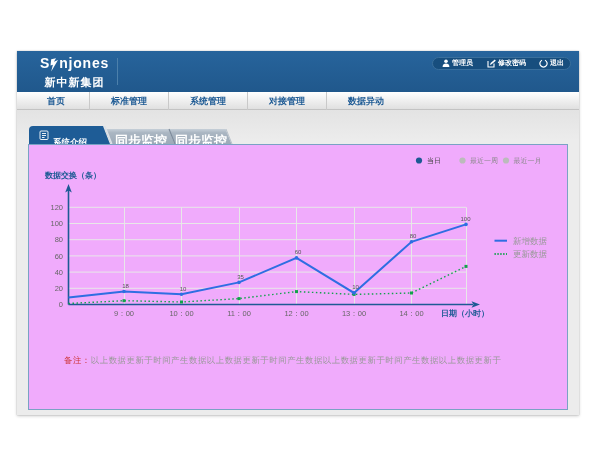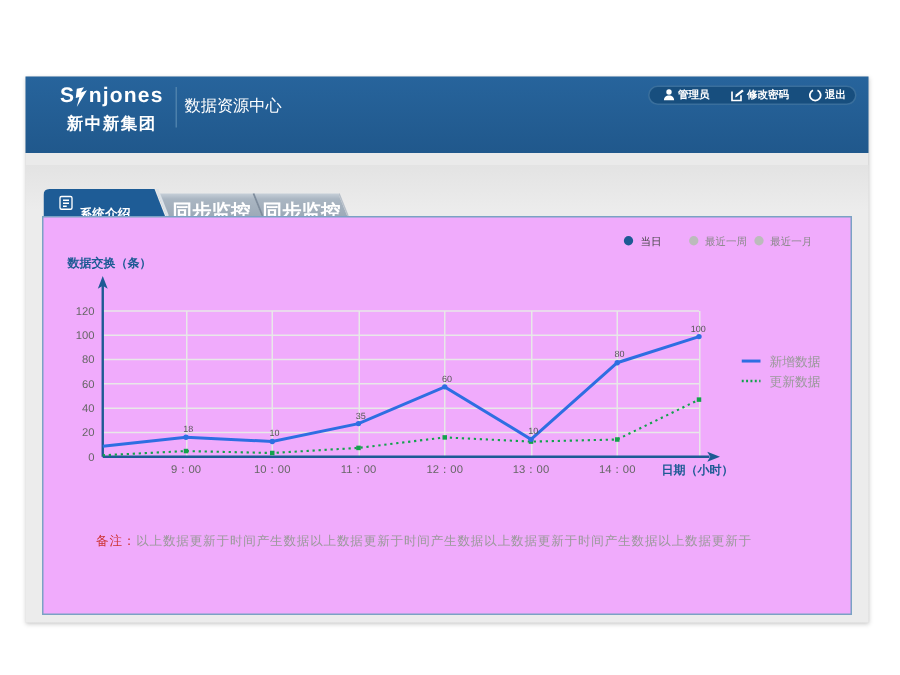--- a/index.html
+++ b/index.html
@@ -1,21 +1,21 @@
 <!DOCTYPE html>
 <html><head>
 <meta charset="utf-8">
 <style>
   * { margin:0; padding:0; box-sizing:border-box; }
   html,body { width:600px; height:450px; background:#ffffff; overflow:hidden;
     font-family:"Liberation Sans", sans-serif; }
   #shot { position:absolute; left:17px; top:51px; width:562px; height:364px;
     background:#eaeaea; box-shadow:0 1px 3px rgba(0,0,0,.22), 0 0 1px rgba(0,0,0,.25); }
   
-  #hdr { position:absolute; left:0; top:0; width:562px; height:51px;
+  #hdr { position:absolute; left:0; top:0; width:562px; height:41px;
     background:linear-gradient(#27649c,#20588c); }
   #logo { position:absolute; left:23px; top:5px; color:#fff; white-space:nowrap; }
   #logo .en { font-size:14px; font-weight:bold; letter-spacing:0.8px; line-height:14px; }
   #logo .cn { font-size:11px; font-weight:bold; letter-spacing:1px; margin-top:3px; text-align:center; }
   #hsep { position:absolute; left:100px; top:7px; width:1px; height:27px; background:#4c80ab; }
   #htitle { position:absolute; left:106px; top:0; height:41px; line-height:41px;
     color:#fff; font-size:10.8px; letter-spacing:0; }
   #userpill { position:absolute; right:8px; top:5.5px; height:13px; width:139px;
     background:#174e7e; border:1px solid #3a6f9c; border-radius:7px;
     display:flex; align-items:center; color:#fff; font-size:7px; font-weight:bold; white-space:nowrap; }
@@ -44,40 +44,46 @@
 <body>
 <div id="shot">
   <div id="hdr">
     <div id="logo">
       <div class="en">S<svg width="9" height="14" viewBox="0 0 9 14" style="vertical-align:-3.5px">
             <path d="M1.2 1.2 L6 0.2 L3.9 3.7 L8 2.1 L1.2 13.4 L2.9 6.7 L0.5 7.4 Z" fill="#fff"></path>
           </svg>njones</div>
       <div class="cn">新中新集团</div>
     </div>
     <div id="hsep"></div>
-    <div id="htitle">数据资源中心</div>
     <div id="userpill">
       <span class="it" style="margin-left:9px">
         <svg width="8" height="8" viewBox="0 0 8 8">
             <circle cx="4" cy="2.3" r="1.8" fill="#fff"></circle>
             <path d="M0.6 8 C0.6 5.6 2 4.6 4 4.6 C6 4.6 7.4 5.6 7.4 8 Z" fill="#fff"></path>
           </svg>
         管理员</span>
       <span class="it" style="margin-left:14px">
         <svg width="9" height="9" viewBox="0 0 9 9">
             <path d="M1 2 L1 8 L7 8 L7 4.5" stroke="#fff" stroke-width="1.1" fill="none"></path>
             <path d="M3 6 L3.6 4 L7.8 0.6 L8.8 1.8 L4.6 5.2 Z" fill="#fff"></path>
           </svg>
         修改密码</span>
       <span class="it" style="margin-left:13px">
         <svg width="9" height="9" viewBox="0 0 9 9">
             <path d="M3 1.2 A 3.6 3.6 0 1 0 6 1.2" stroke="#fff" stroke-width="1.2" fill="none"></path>
           </svg>
         退出</span>
     </div>
+  </div>
+  <div id="nav">
+    <div class="item" style="width:72px; text-indent:6px">首页</div>
+    <div class="item" style="width:79px">标准管理</div>
+    <div class="item" style="width:79px">系统管理</div>
+    <div class="item" style="width:79px">对接管理</div>
+    <div class="item" style="width:79px">数据异动</div>
   </div>
   <div id="content"></div>
 
   <svg id="tabsvg" width="210" height="18" viewBox="0 0 210 18">
     <defs>
       <linearGradient id="gtab" x1="0" y1="0" x2="0" y2="1">
         <stop offset="0" stop-color="#c6cfd8"></stop>
           <stop offset="0.25" stop-color="#aab6c2"></stop>
           <stop offset="1" stop-color="#9daab8"></stop>
       </linearGradient>

